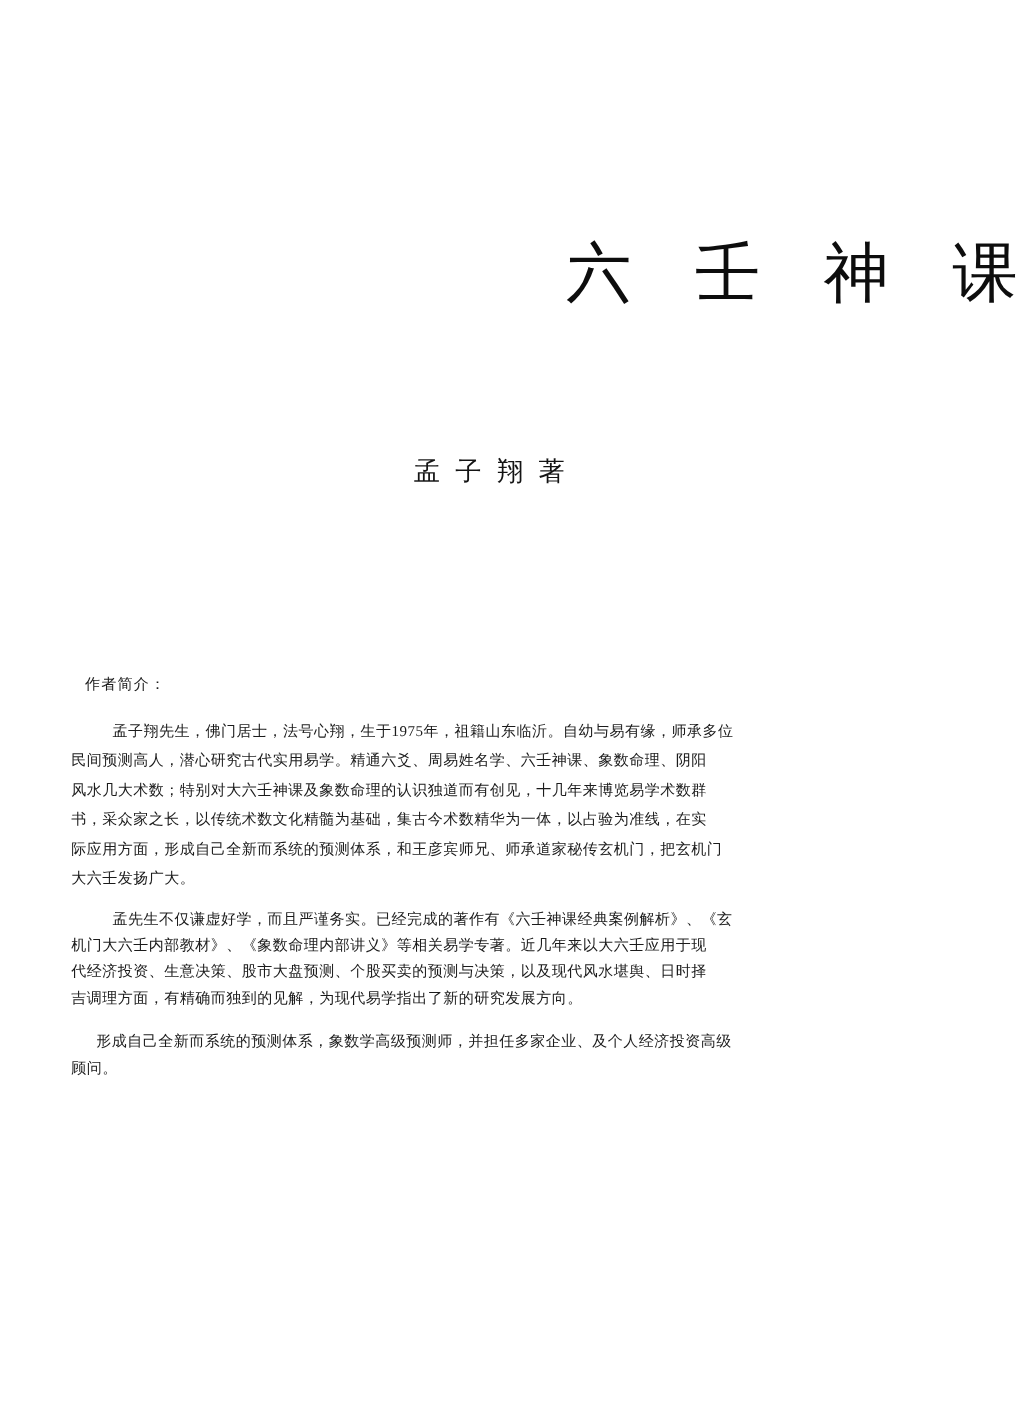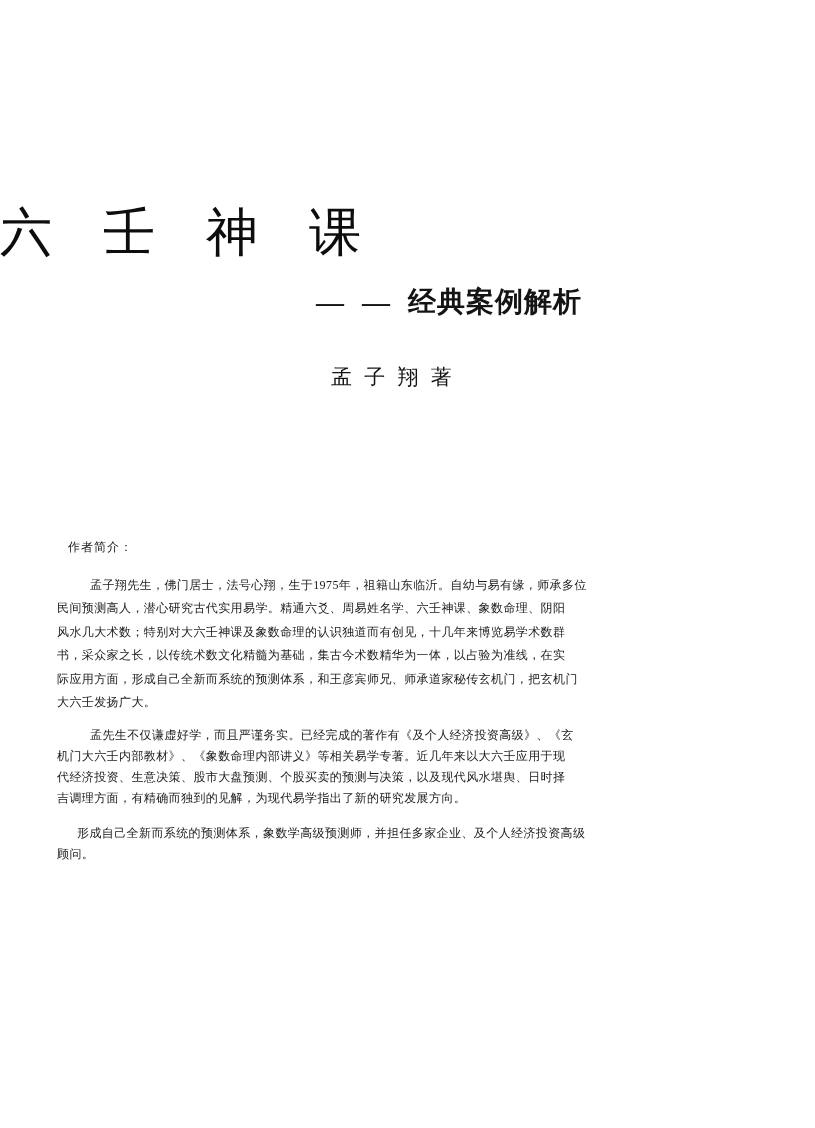--- a/index.html
+++ b/index.html
@@ -12,25 +12,25 @@
     width: 815px;
     height: 1128px;
     margin: 0 auto;
     background: #ffffff;
     color: #111111;
     font-family: "Liberation Serif", "DejaVu Serif", serif;
     overflow: hidden;
   }
   .title {
     position: absolute;
-    top: 198px;
+    top: 184px;
     left: 0;
     width: 100%;
     margin: 0;
-    text-align: left;
+    text-align: right;
     font-size: 52px;
     font-weight: 400;
     letter-spacing: 1px;
     word-spacing: 36px;
     white-space: pre;
     color: #0d0d0d;
   }
   .subtitle {
     position: absolute;
     top: 283px;
@@ -80,36 +80,35 @@
   .p3 { margin-top: 11px; line-height: 21px;   text-indent: 33px; }
   .p4 { margin-top: 14px; line-height: 20.5px; text-indent: 20px; }
 </style>
 </head>
 <body>
 
 <div class="page">
 
   <h1 class="title">六 壬 神 课</h1>
 
-  <div class="subtitle">— — 经典案例解析</div>
 
   <div class="author">孟 子 翔 著</div>
 
   <section class="intro">
     <div class="intro-head">作者简介：</div>
 
     <p class="para p1">孟子翔先生，佛门居士，法号心翔，生于1975年，祖籍山东临沂。自幼与易有缘，师承多位
 民间预测高人，潜心研究古代实用易学。精通六爻、周易姓名学、六壬神课、象数命理、阴阳
 风水几大术数；特别对大六壬神课及象数命理的认识独道而有创见，十几年来博览易学术数群
 书，采众家之长，以传统术数文化精髓为基础，集古今术数精华为一体，以占验为准线，在实
 际应用方面，形成自己全新而系统的预测体系，和王彦宾师兄、师承道家秘传玄机门，把玄机门
 大六壬发扬广大。</p>
 
 
-    <p class="para p3">孟先生不仅谦虚好学，而且严谨务实。已经完成的著作有《及个人经济投资高级》、《玄
+    <p class="para p3">孟先生不仅谦虚好学，而且严谨务实。已经完成的著作有《六壬神课经典案例解析》、《玄
 机门大六壬内部教材》、《象数命理内部讲义》等相关易学专著。近几年来以大六壬应用于现
 代经济投资、生意决策、股市大盘预测、个股买卖的预测与决策，以及现代风水堪舆、日时择
 吉调理方面，有精确而独到的见解，为现代易学指出了新的研究发展方向。</p>
 
     <p class="para p4">形成自己全新而系统的预测体系，象数学高级预测师，并担任多家企业、及个人经济投资高级
 顾问。</p>
   </section>
 
 </div>
 

